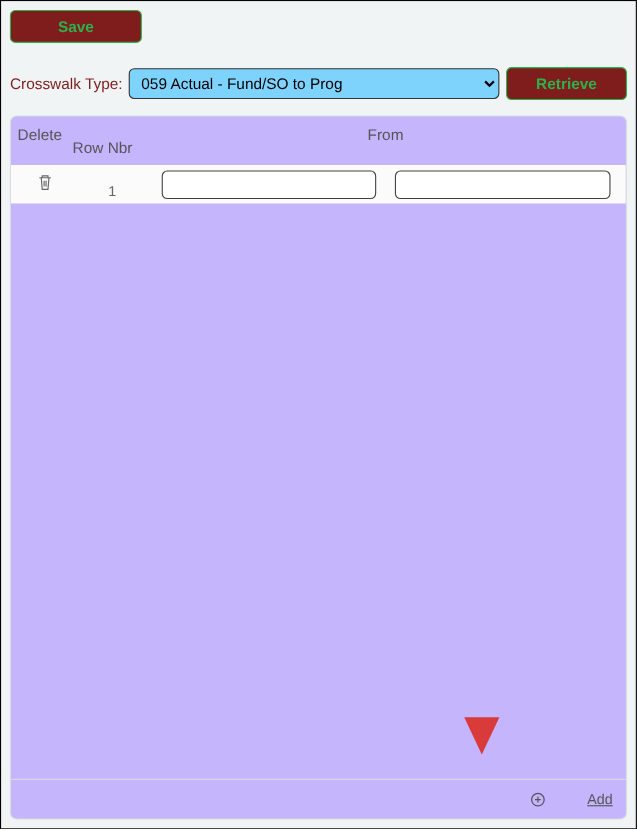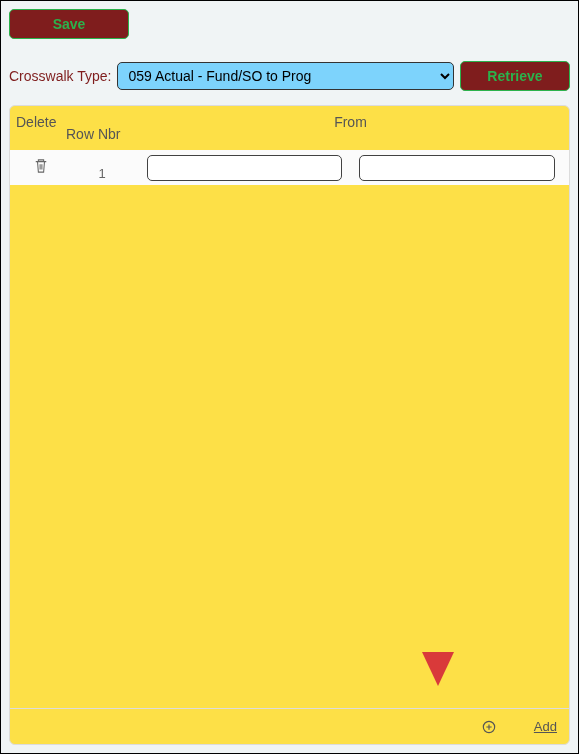--- a/index.html
+++ b/index.html
@@ -38,21 +38,21 @@
   border: 1px solid #333;
   border-radius: 5px;
   padding: 4px 6px;
   font-size: 14px;
   background: #7dd3fc;
   height: 28px;
 }
 .retrieve-btn { width: 110px; }
 .panel {
   margin: 6px 8px 8px 8px;
-  background: #fde047;
+  background: #c4b5fd;
   border: 1px solid #dcdcdc;
   border-radius: 6px;
   overflow: hidden;
   display: flex;
   flex-direction: column;
   height: 640px;
 }
 .thead {
   display: flex;
   padding: 8px 6px;

